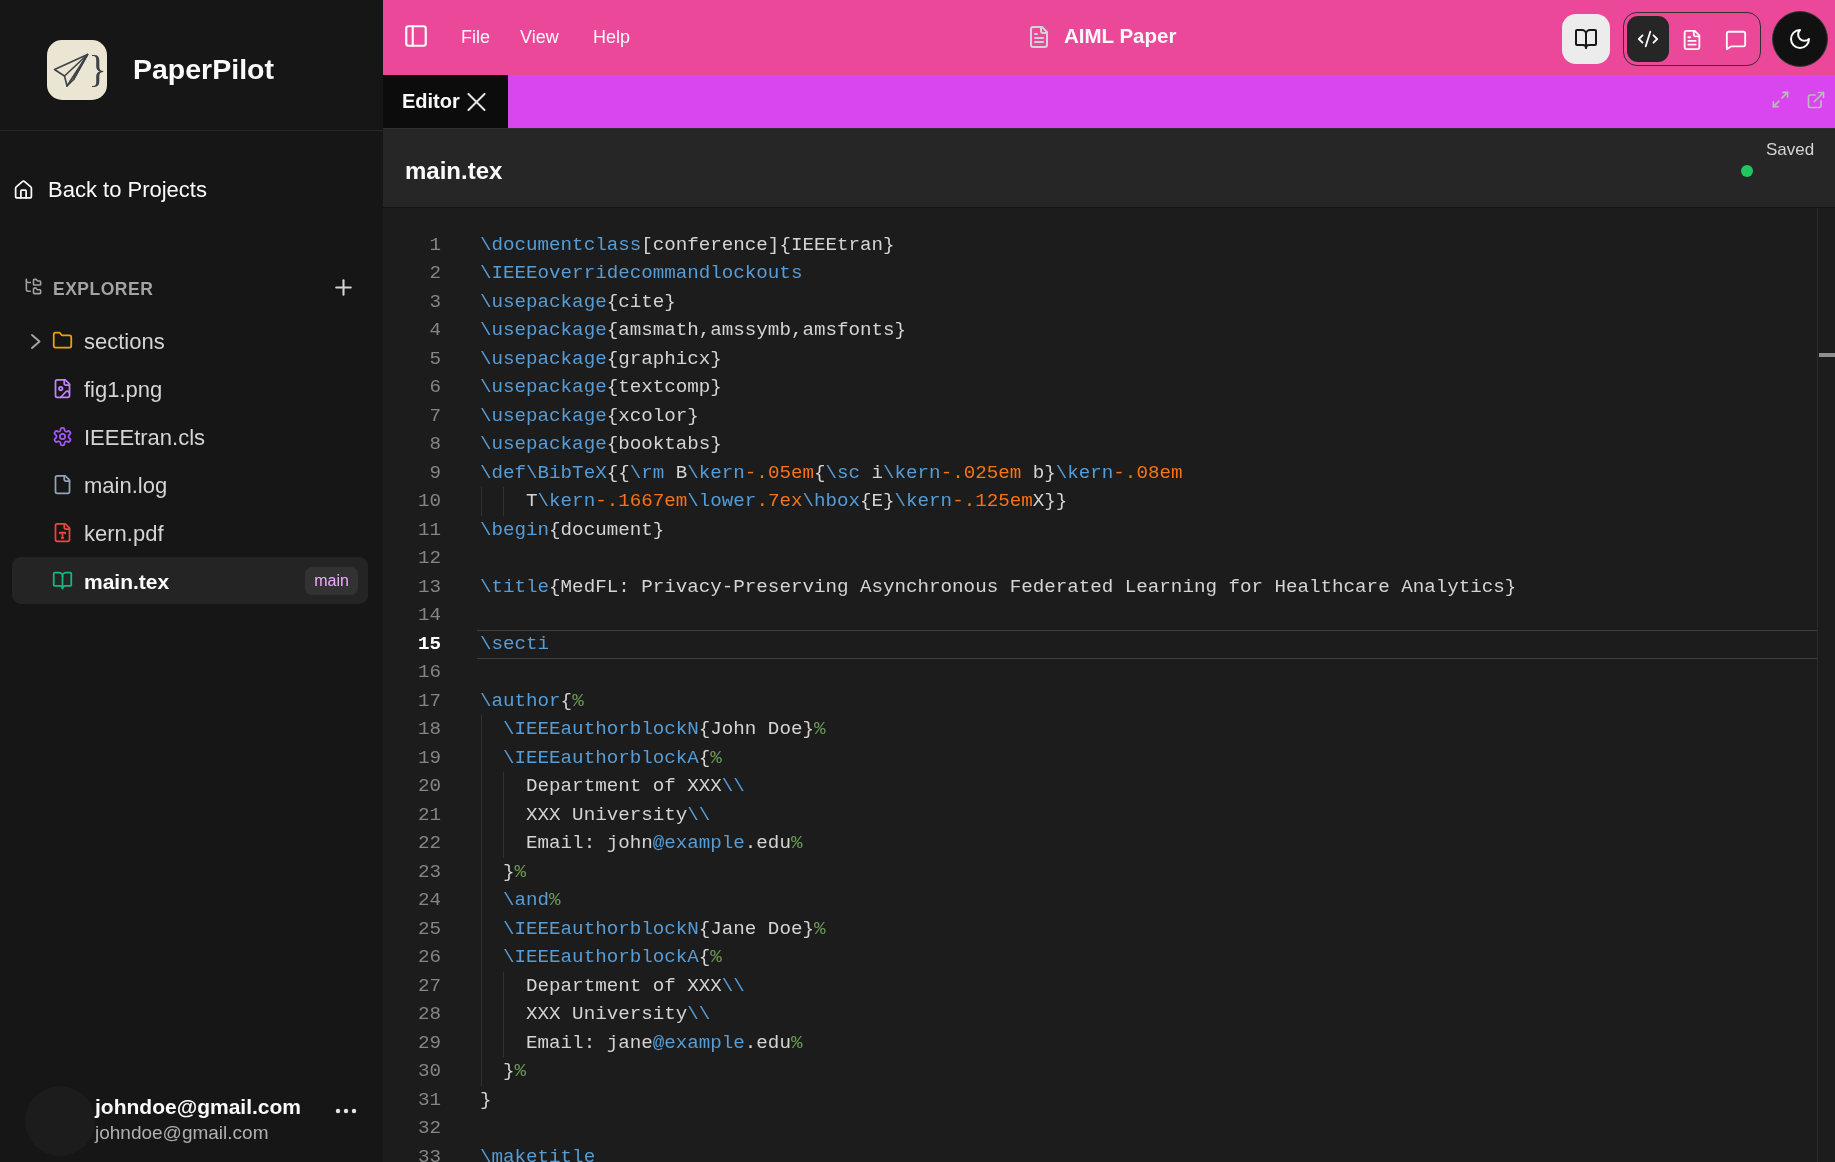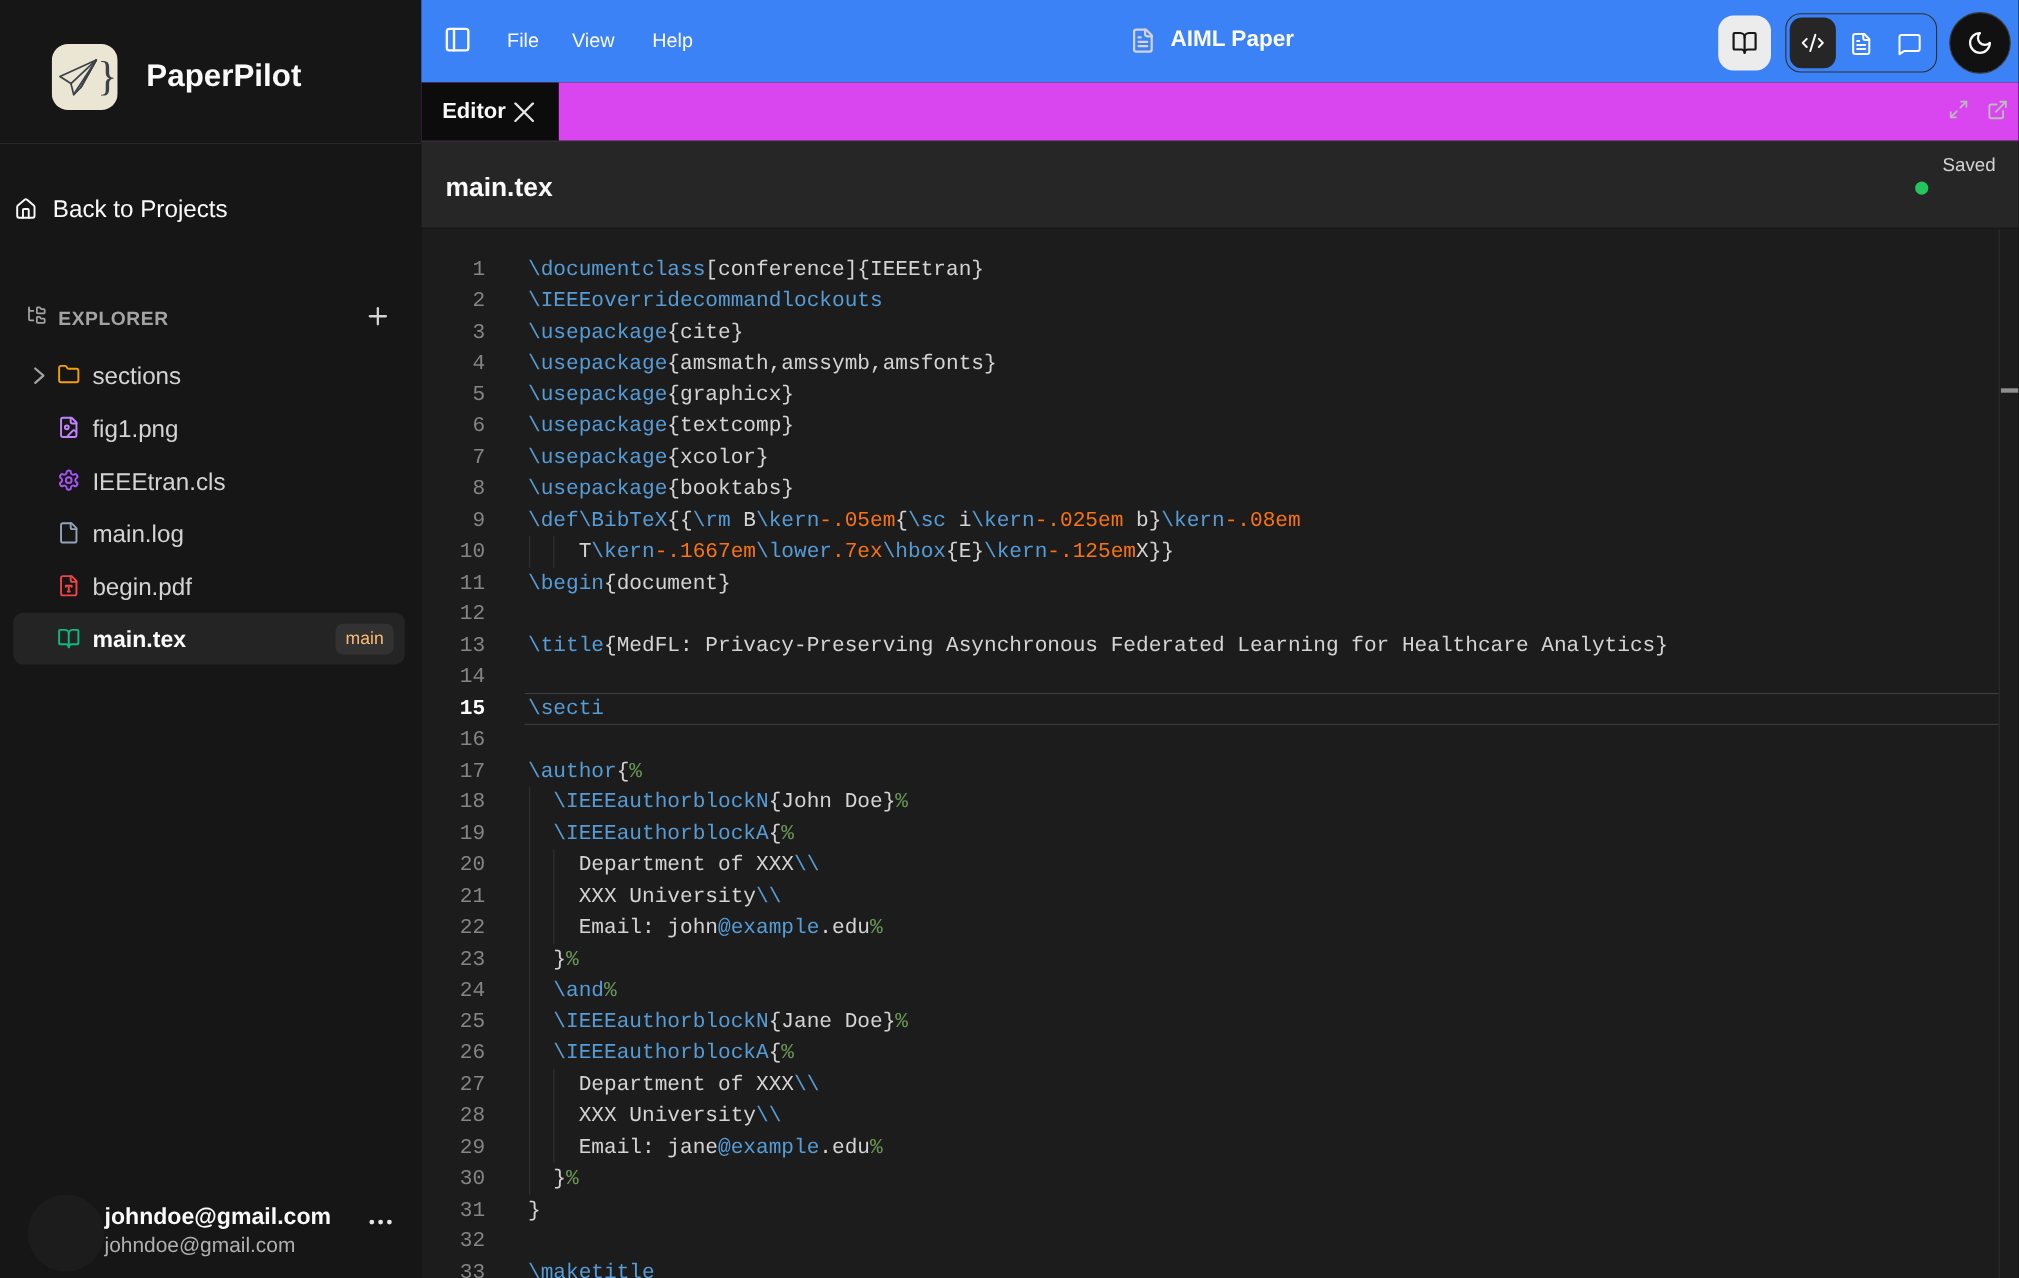--- a/index.html
+++ b/index.html
@@ -16,28 +16,28 @@
   #backtxt { position:absolute; left:48px; top:177px; font-size:22px; color:#fafafa; }
   #exprow { position:absolute; left:24px; top:277px; }
   #exptxt { position:absolute; left:53px; top:279px; font-size:17.5px; font-weight:700; letter-spacing:0.5px; color:#a3a3a3; }
   .trow { position:absolute; left:12px; width:356px; height:47px; }
   .ticon { position:absolute; left:40px; top:13px; }
   .tchev { position:absolute; left:18px; top:16px; }
   .tname { position:absolute; left:72px; top:12px; font-size:22px; color:#d4d4d4; }
   #activerow { background:#242424; border-radius:9px; }
   #activerow .tname { color:#fafafa; font-weight:700; font-size:21px; top:13px; }
   #badge { position:absolute; left:293px; top:10px; width:53px; height:28px; background:#323232; border-radius:7px;
-    font-size:16px; color:#fdba74; text-align:center; line-height:28px; }
+    font-size:16px; color:#f0abfc; text-align:center; line-height:28px; }
   #avatar { position:absolute; left:25px; top:1086px; width:70px; height:70px; border-radius:50%; background:#1c1c1c; }
   #uemail1 { position:absolute; left:95px; top:1095px; font-size:21px; font-weight:700; color:#fafafa; }
   #uemail2 { position:absolute; left:95px; top:1122px; font-size:19px; color:#b0b0b0; }
   #udots { position:absolute; left:335px; top:1108px; }
 
   
-  #topbar { position:absolute; left:383px; top:0; width:1452px; height:75px; background:#3b82f6; }
+  #topbar { position:absolute; left:383px; top:0; width:1452px; height:75px; background:#ec4899; }
   .menuitem { position:absolute; top:27px; font-size:18px; font-weight:500; color:#fafafa; }
   #titleicon { position:absolute; left:644px; top:25px; }
   #titletxt { position:absolute; left:681px; top:24px; font-size:20.5px; font-weight:700; color:#fafafa; }
   #bookbtn { position:absolute; left:1179px; top:14px; width:48px; height:50px; background:#ececec; border-radius:14px; }
   #btngroup { position:absolute; left:1240px; top:12px; width:138px; height:54px; border:1px solid #2f2f2f; border-radius:14px; }
   #codebtn { position:absolute; left:3px; top:3px; width:42px; height:46px; background:#262626; border-radius:11px; }
   #moonbtn { position:absolute; left:1389px; top:11px; width:56px; height:56px; border:1px solid #3a3a3a; border-radius:50%; background:#111; }
   .cicon { position:absolute; left:50%; top:50%; transform:translate(-50%,-50%); }
 
   
@@ -132,21 +132,21 @@
     <div class="tname">main.log</div>
   </div>
   <div class="trow" style="top:509px;">
     <svg class="ticon" width="21" height="21" viewBox="0 0 24 24" fill="none" stroke="#ef4444" stroke-width="2" stroke-linecap="round" stroke-linejoin="round">
         <path d="M15 2H6a2 2 0 0 0-2 2v16a2 2 0 0 0 2 2h12a2 2 0 0 0 2-2V7Z"></path>
         <path d="M14 2v4a2 2 0 0 0 2 2h4"></path>
         <path d="M9 13v-1h6v1"></path>
         <path d="M12 12v6"></path>
         <path d="M11 18h2"></path>
       </svg>
-    <div class="tname">begin.pdf</div>
+    <div class="tname">kern.pdf</div>
   </div>
   <div class="trow" id="activerow" style="top:557px;">
     <svg class="ticon" width="21" height="21" viewBox="0 0 24 24" fill="none" stroke="#10b981" stroke-width="2" stroke-linecap="round" stroke-linejoin="round">
         <path d="M12 7v14"></path>
         <path d="M3 18a1 1 0 0 1-1-1V4a1 1 0 0 1 1-1h5a4 4 0 0 1 4 4 4 4 0 0 1 4-4h5a1 1 0 0 1 1 1v13a1 1 0 0 1-1 1h-6a3 3 0 0 0-3 3 3 3 0 0 0-3-3z"></path>
       </svg>
     <div class="tname">main.tex</div>
     <div id="badge">main</div>
   </div>
 

